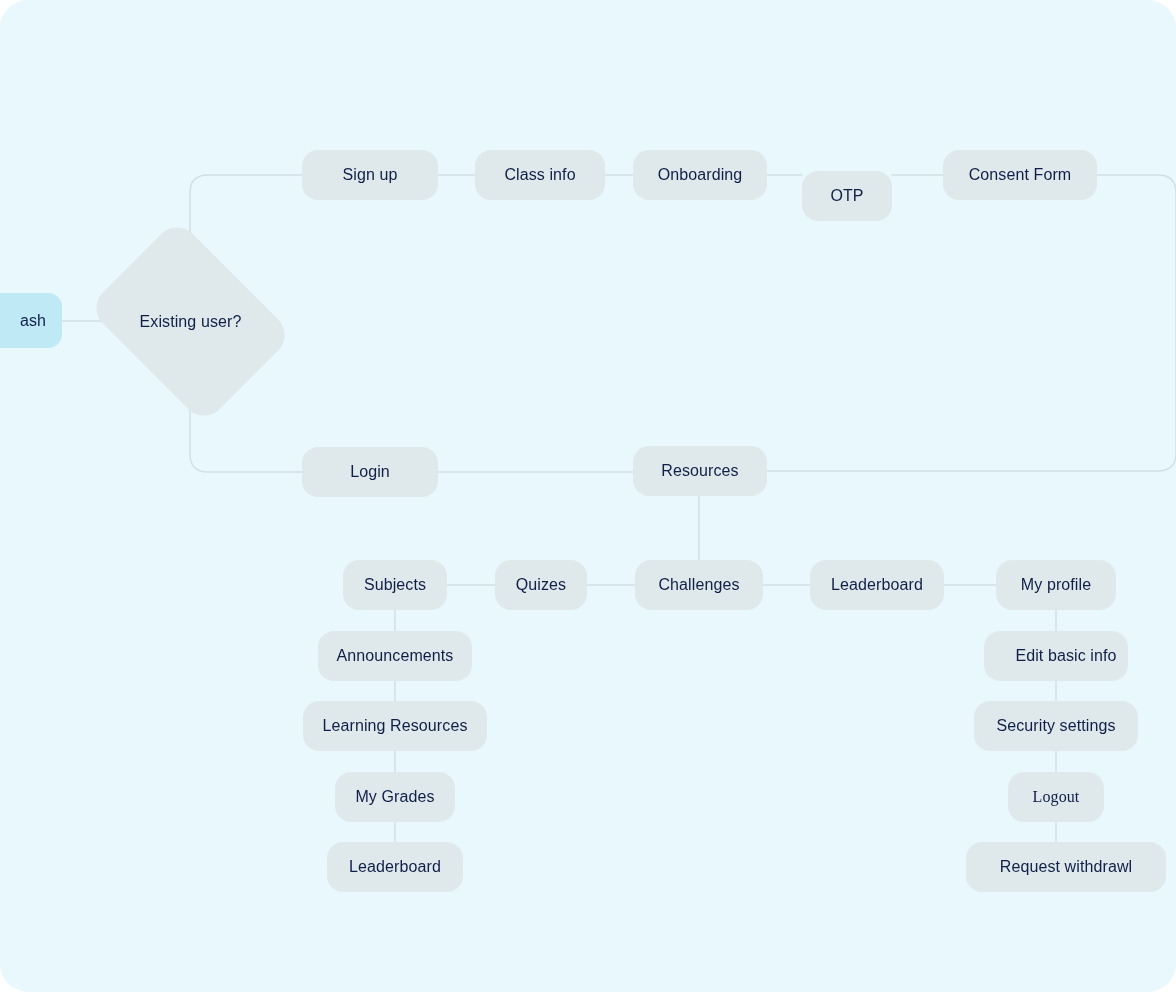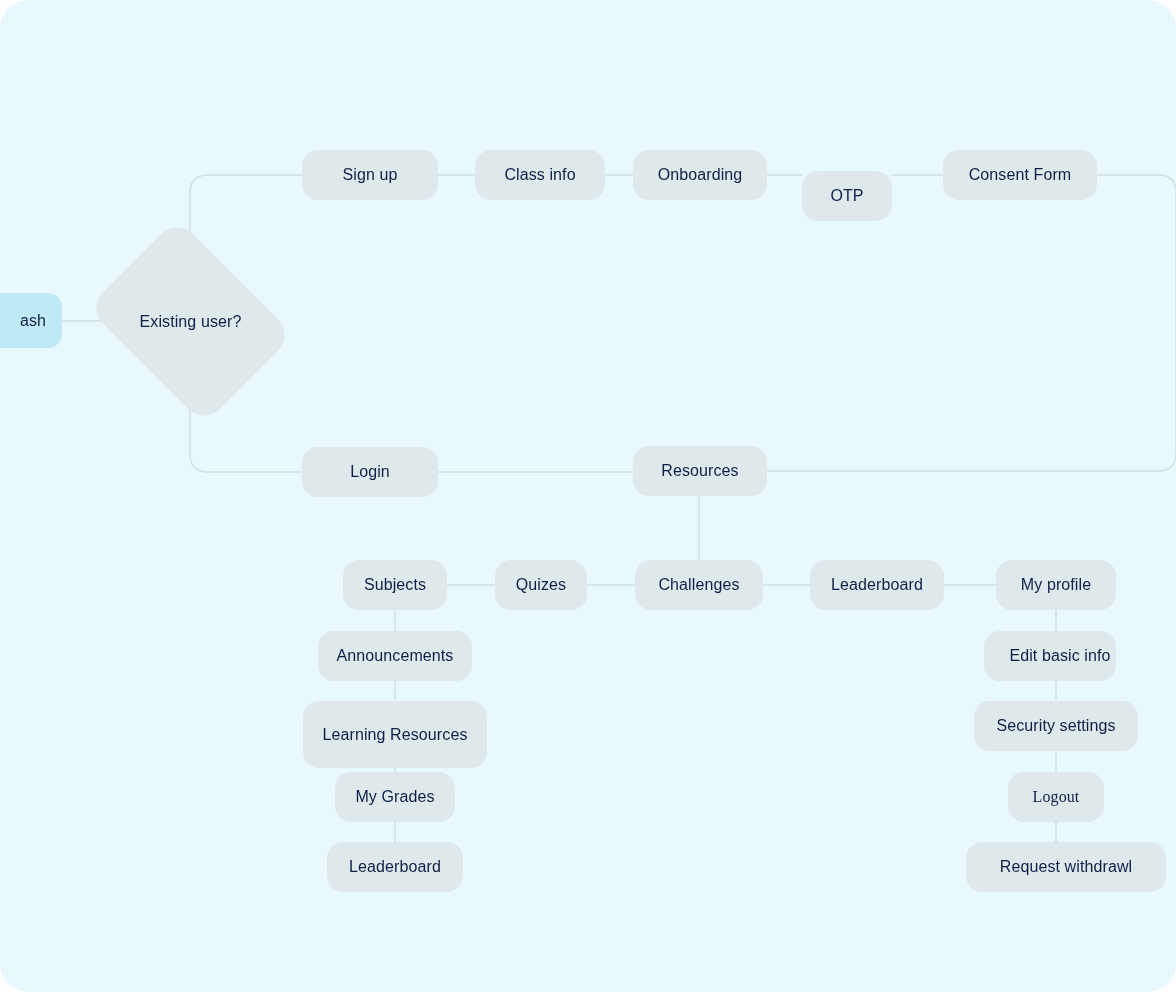--- a/index.html
+++ b/index.html
@@ -150,33 +150,33 @@
   </div>
 
   <div class="node" style="left:996px; top:560px; width:120px; height:50px;">
     <span class="lbl">My profile</span>
   </div>
 
   <div class="node" style="left:318px; top:631px; width:154px; height:50px;">
     <span class="lbl">Announcements</span>
   </div>
 
-  <div class="node" style="left:303px; top:701px; width:184px; height:67px;">
+  <div class="node" style="left:303px; top:701px; width:184px; height:50px;">
     <span class="lbl">Learning Resources</span>
   </div>
 
   <div class="node" style="left:335px; top:772px; width:120px; height:50px;">
     <span class="lbl">My Grades</span>
   </div>
 
   <div class="node" style="left:327px; top:842px; width:136px; height:50px;">
     <span class="lbl">Leaderboard</span>
   </div>
 
-  <div class="node" style="left:984px; top:631px; width:132px; height:50px;padding-left:20px;">
+  <div class="node" style="left:984px; top:631px; width:144px; height:50px;padding-left:20px;">
     <span class="lbl">Edit basic info</span>
   </div>
 
   <div class="node" style="left:974px; top:701px; width:164px; height:50px;">
     <span class="lbl">Security settings</span>
   </div>
 
   <div class="node" style="left:1008px; top:772px; width:96px; height:50px;font-family:Liberation Serif, serif;">
     <span class="lbl">Logout</span>
   </div>

